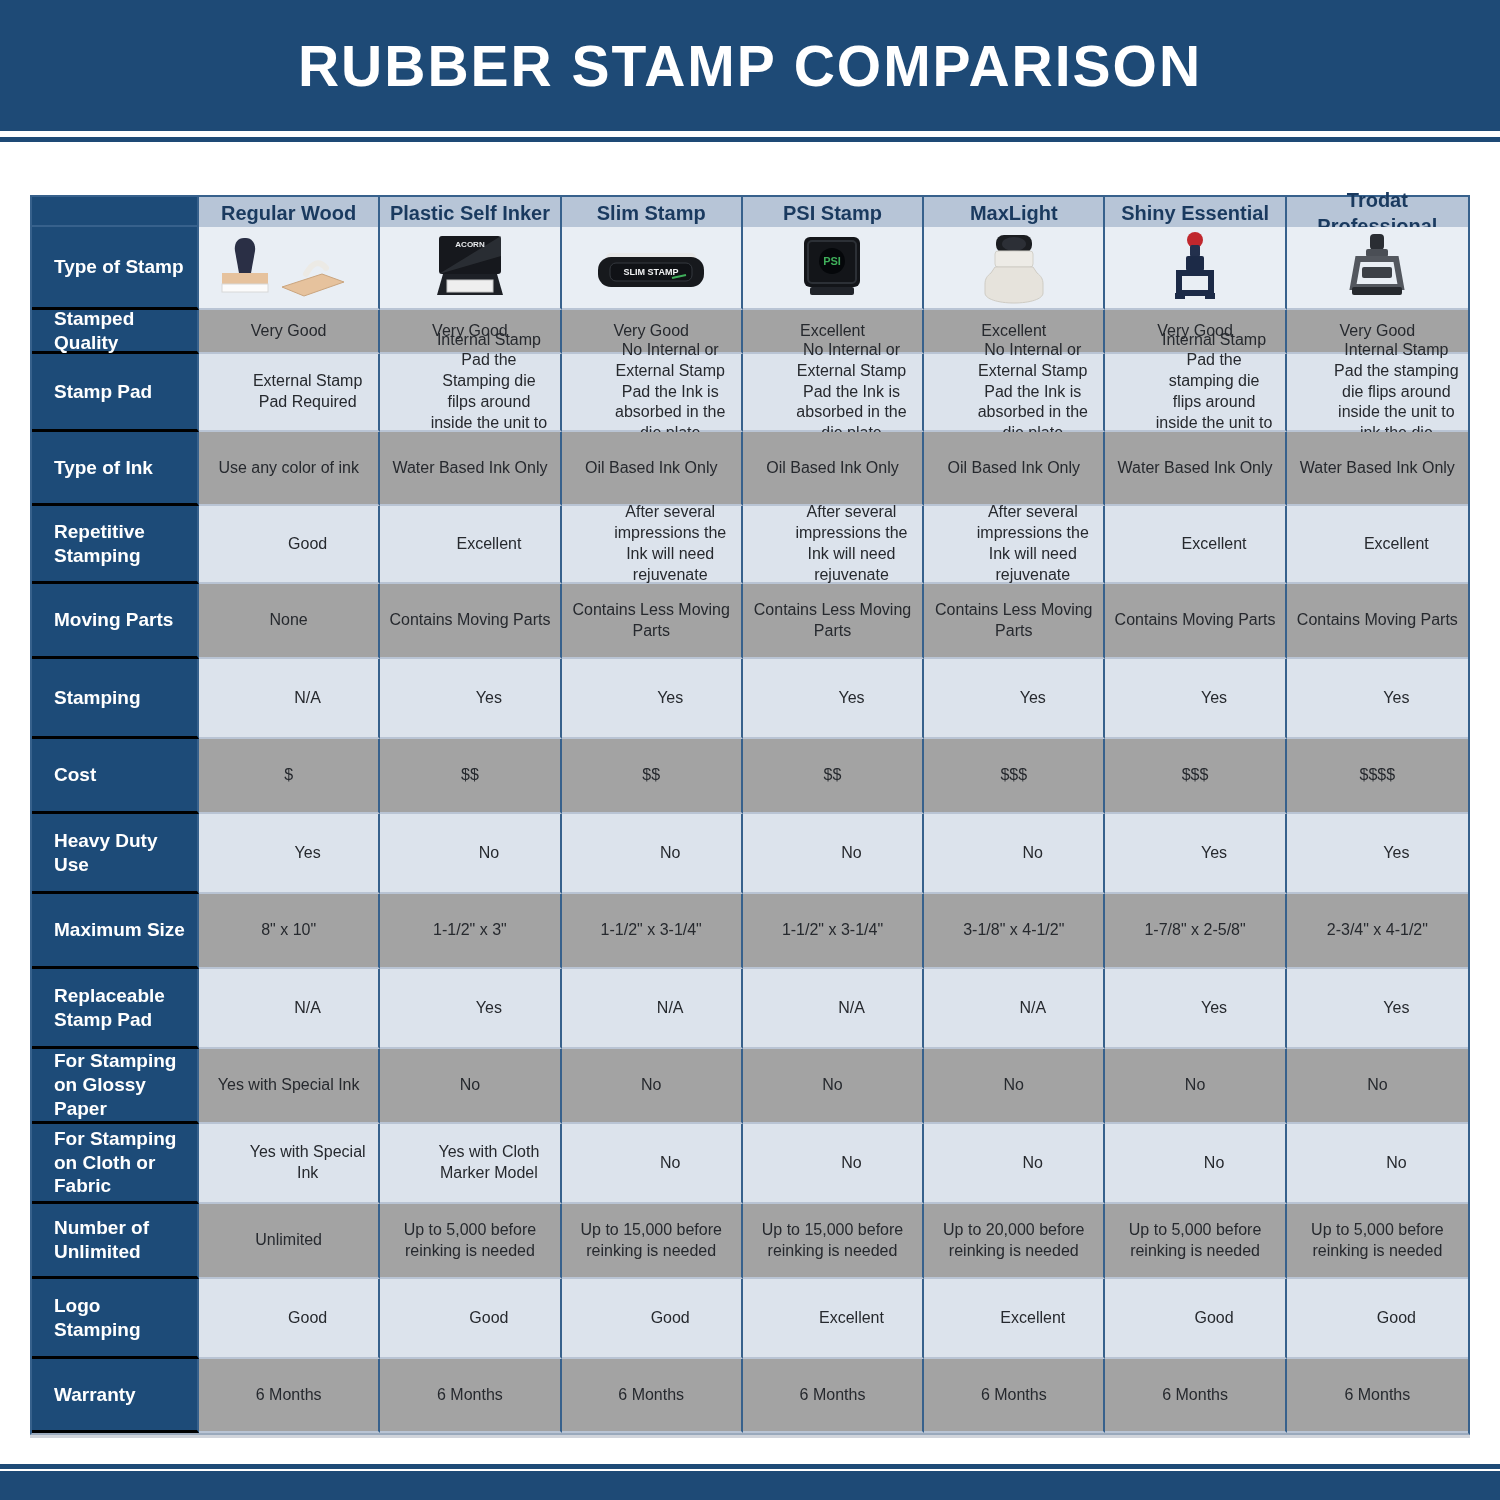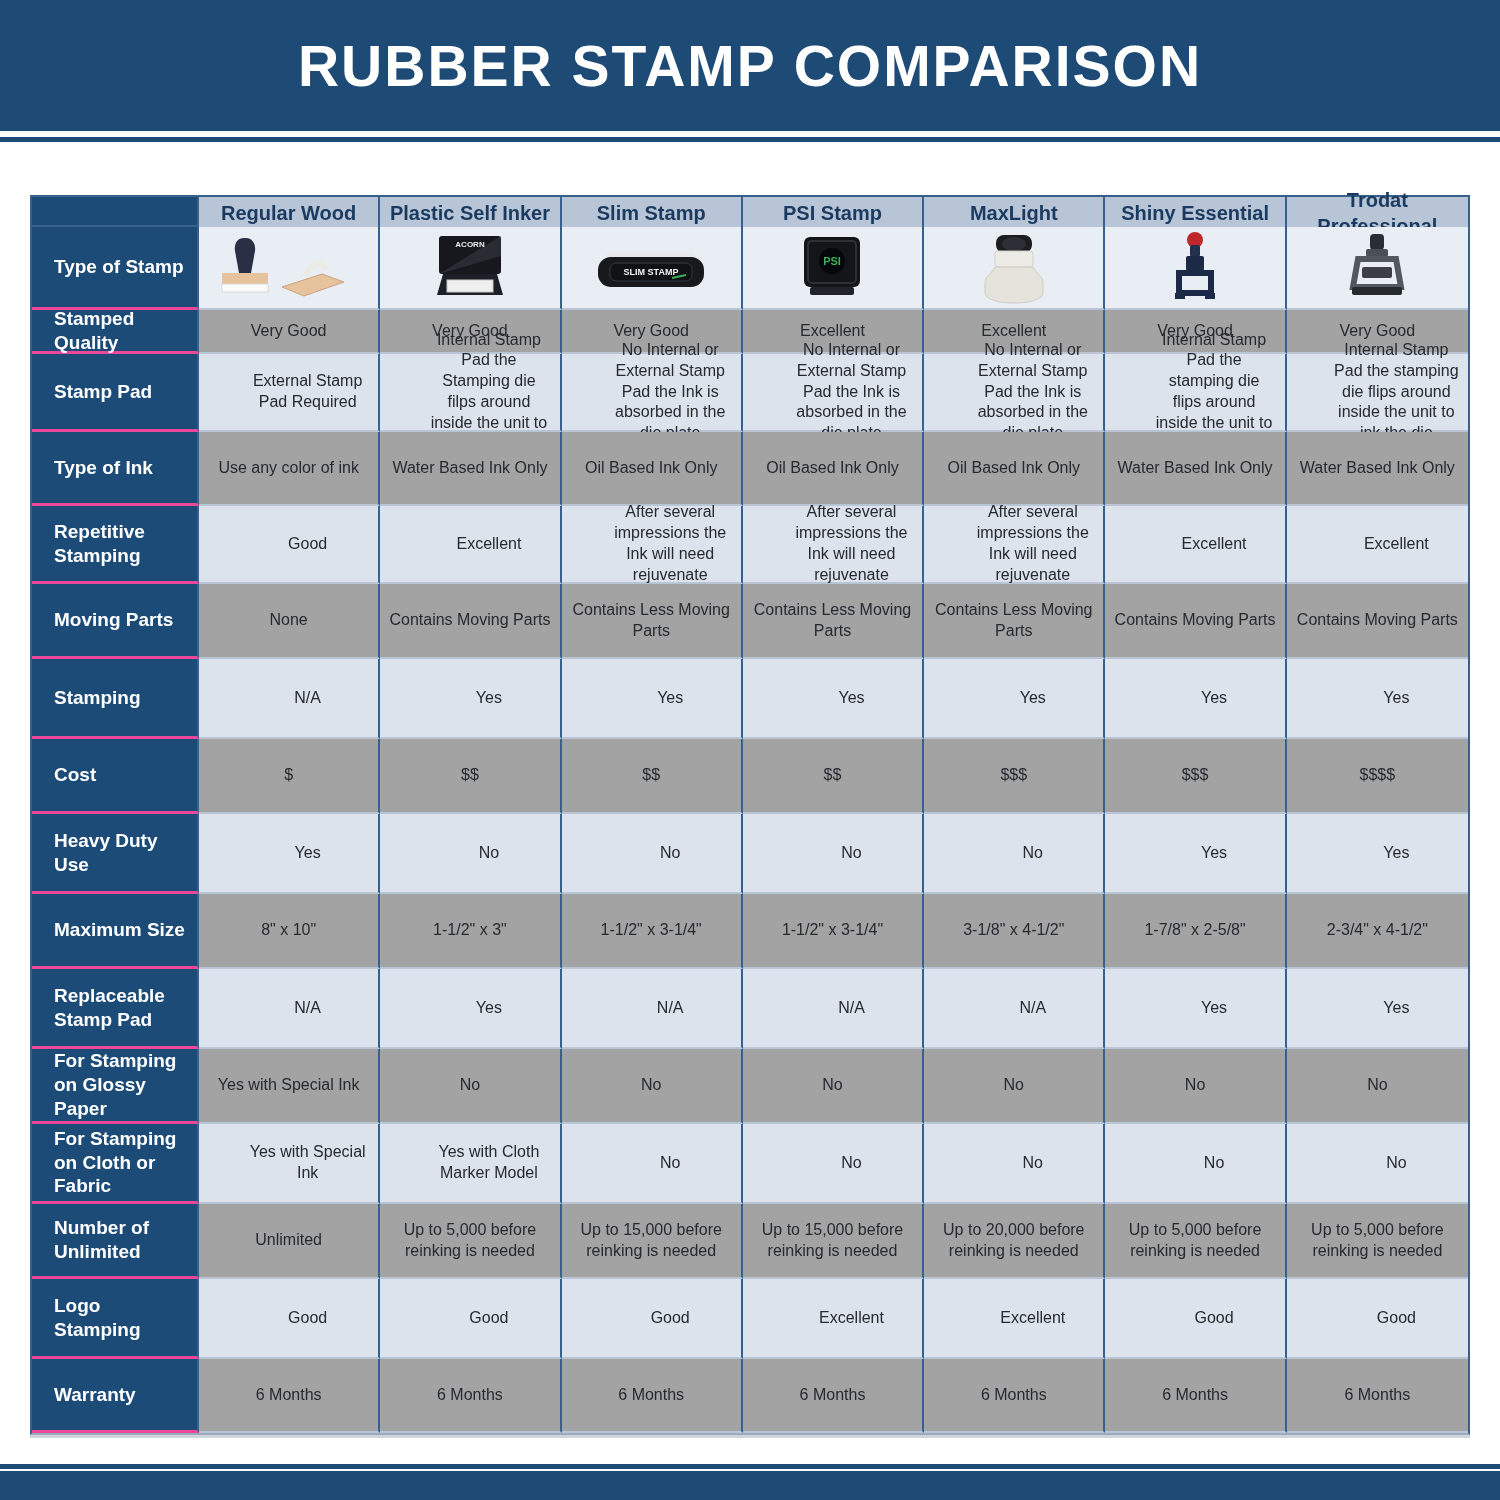--- a/index.html
+++ b/index.html
@@ -35,21 +35,21 @@
   .cell.last-col{border-right:none;}
   .head-cell{
     background:#b7c5d7;color:#1a3a5f;font-weight:bold;font-size:20px;
     border-bottom:2px solid #37618c;padding:16px 4px;
   }
   .corner-cell{background:#1d4b78;border-bottom:2px solid #37618c;}
   .img-cell{background:#e9eef4;padding:10px;}
   .label-cell{
     background:#1d4b78;color:#ffffff;font-weight:bold;font-size:19px;
     justify-content:flex-start;text-align:left;padding-left:22px;padding-right:12px;
-    border-bottom:3px solid #ec4899;line-height:1.25;
+    border-bottom:3px solid #000000;line-height:1.25;
   }
   .row-white{background:#a3a3a3;}
   .row-alt{background:#dce3ec;padding-left:47px;}
   
   .footer-rule{position:absolute;top:1464px;left:0;width:1500px;height:5px;background:#1e4a76;}
   .footer-band{position:absolute;top:1471px;left:0;width:1500px;height:29px;background:#1e4a76;}
   svg{display:block;}
 </style>
 </head>
 <body>

